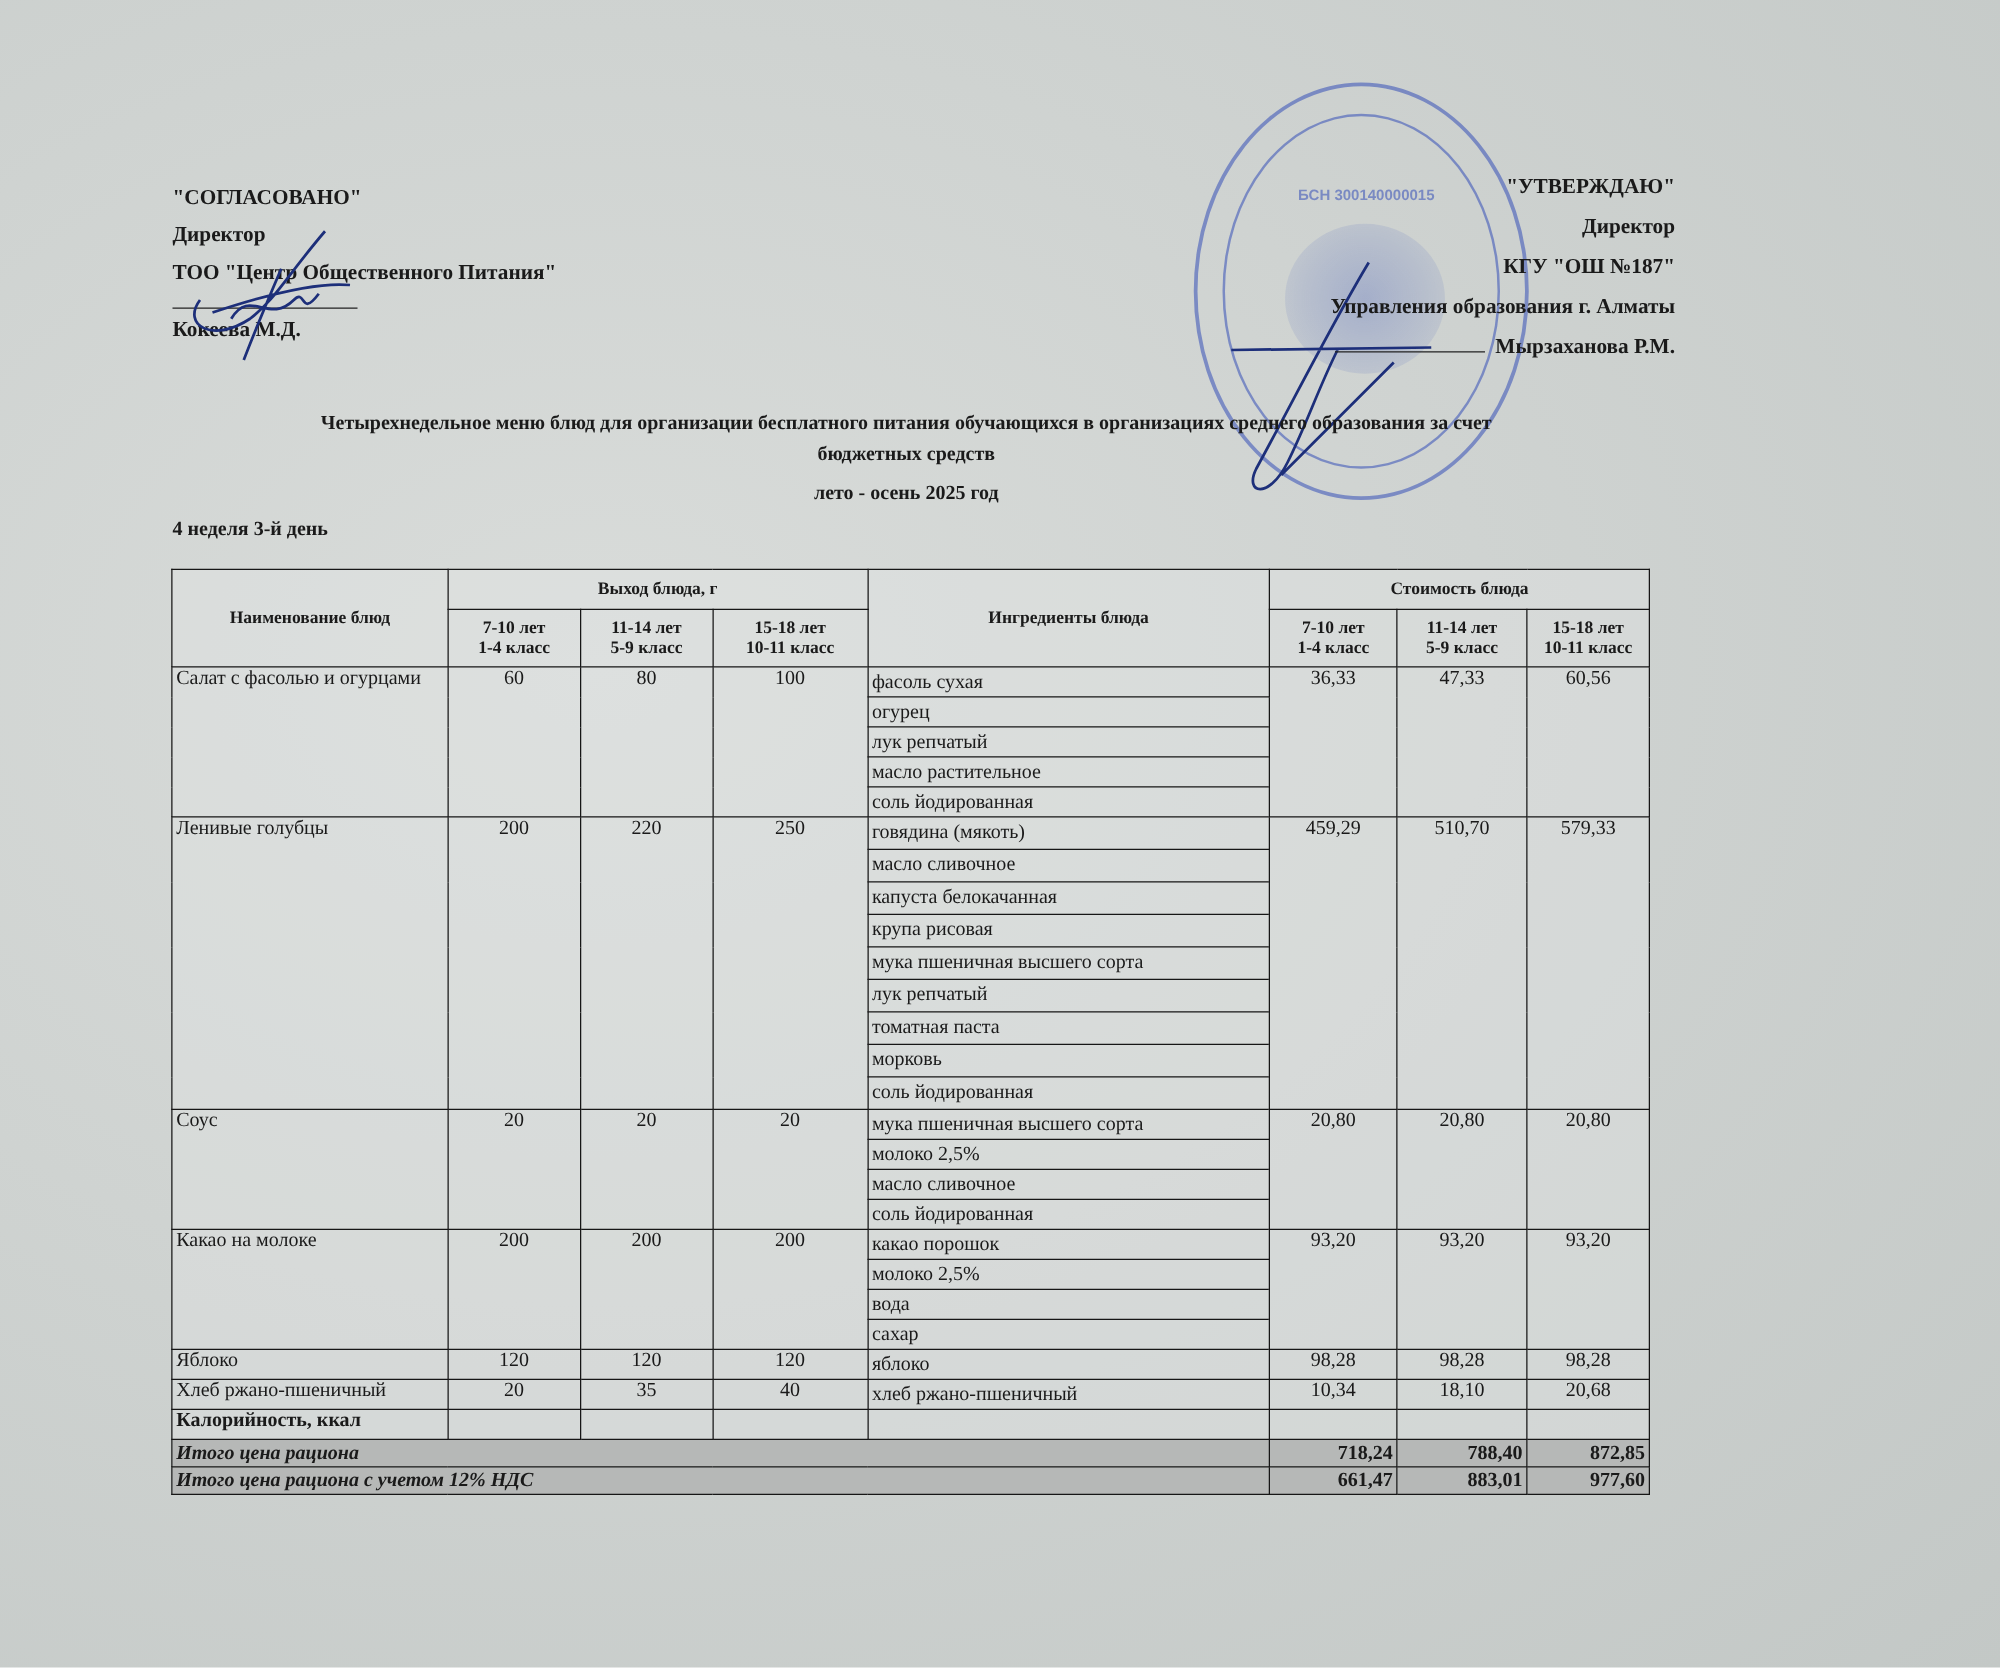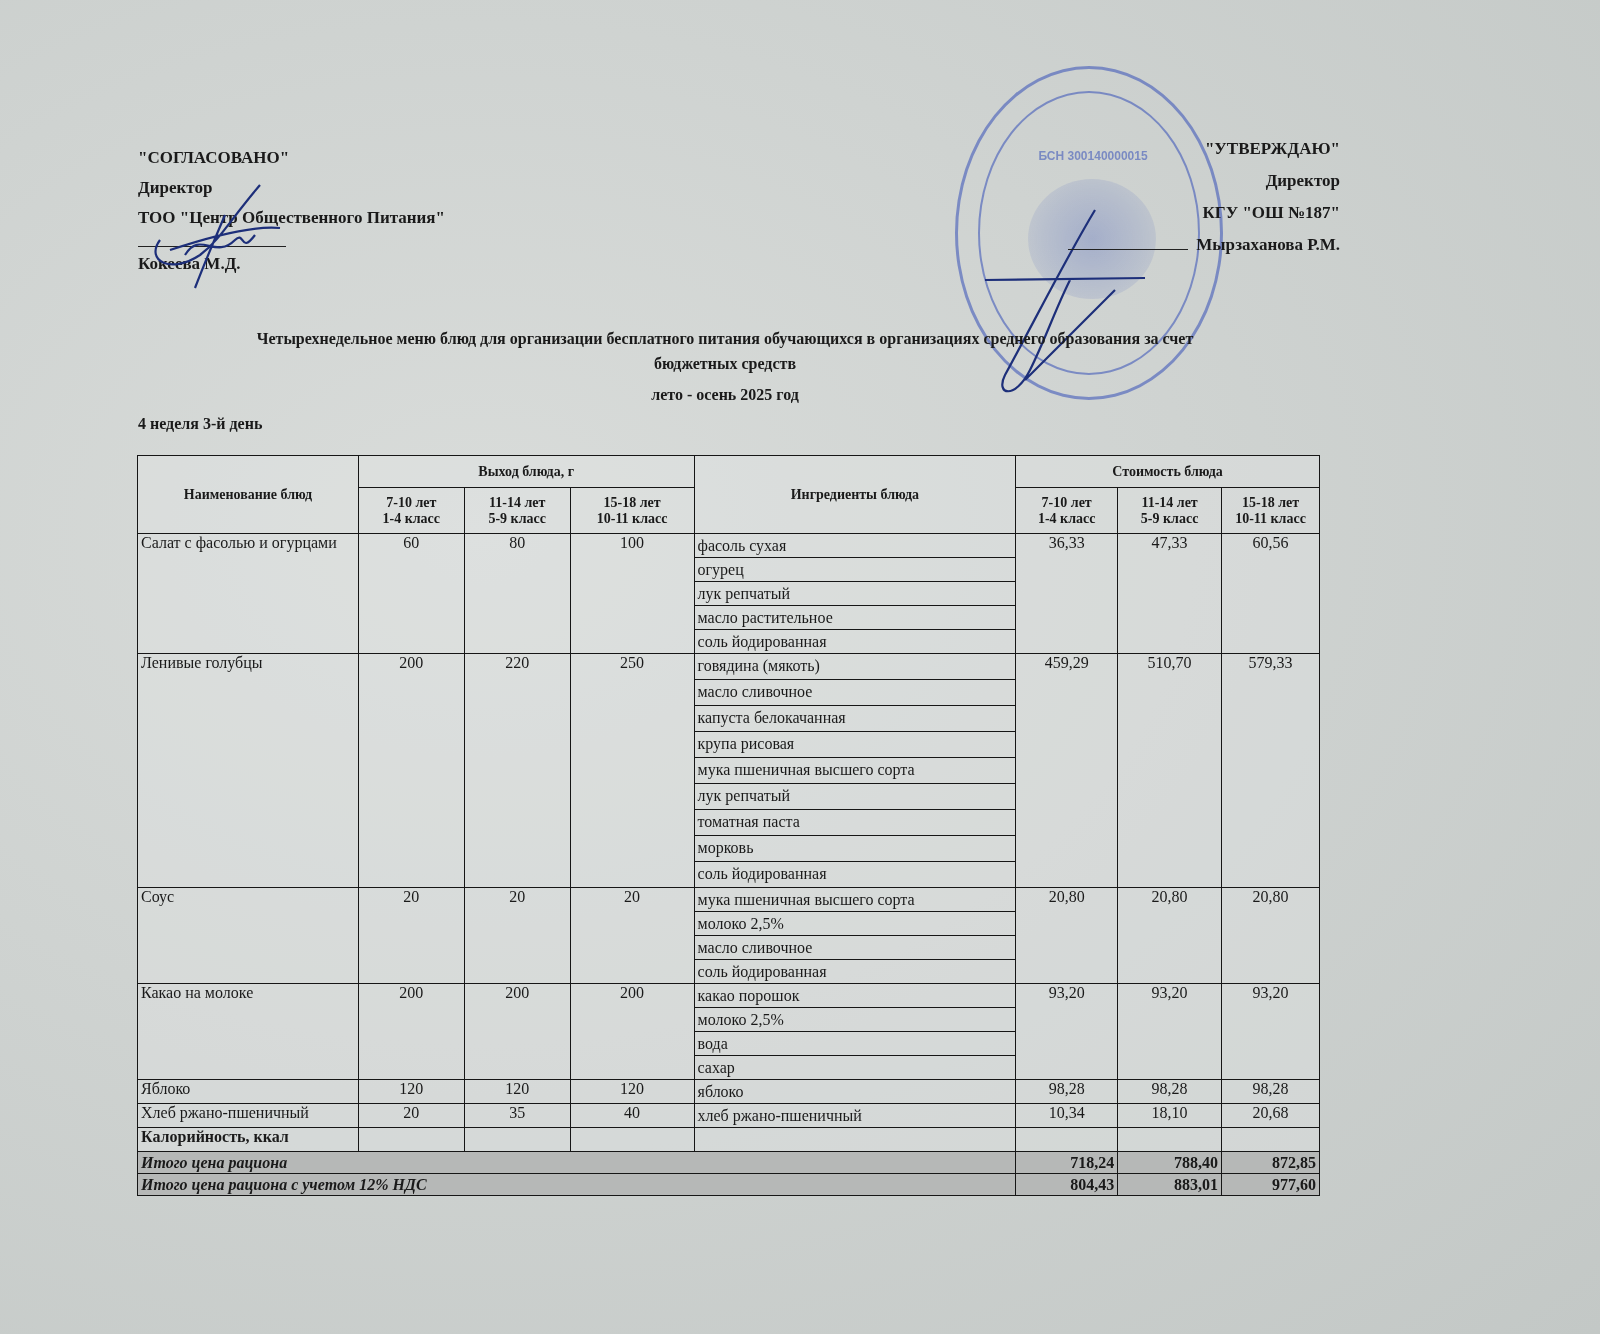--- a/index.html
+++ b/index.html
@@ -82,20 +82,21 @@
   </div>
 
   <svg class="signature" style="left:975px;top:200px;" width="190" height="200" viewBox="0 0 190 200">
     <path d="M120 10 C 90 60, 60 120, 30 175 C 20 195, 40 200, 55 170 C 70 140, 80 110, 95 80 M 10 80 L 170 78 M 50 180 C 80 150, 100 130, 140 90"></path>
   </svg>
 
   <div class="approved-right">
     <div>"УТВЕРЖДАЮ"</div>
     <div>Директор</div>
     <div>КГУ  "ОШ №187"</div>
+    <div>Управления образования г. Алматы</div>
     <div><span class="sign-line"></span><span>Мырзаханова Р.М.</span></div>
   </div>
 
   <div class="title" style="top:330px;">Четырехнедельное меню блюд для организации бесплатного питания обучающихся в организациях среднего образования за счет</div>
   <div class="title" style="top:355px;">бюджетных средств</div>
   <div class="title" style="top:386px;">лето - осень 2025 год</div>
   <div class="subtitle-week">4 неделя 3-й день</div>
 
   <table class="menu">
     <colgroup>
@@ -270,19 +271,19 @@
           <td></td>
       </tr>
       <tr class="totals">
         <td colspan="5">Итого цена рациона</td>
         <td class="val">718,24</td>
         <td class="val">788,40</td>
         <td class="val">872,85</td>
       </tr>
       <tr class="totals">
         <td colspan="5">Итого цена рациона с учетом 12% НДС</td>
-        <td class="val">804,43</td>
+        <td class="val">661,47</td>
         <td class="val">883,01</td>
         <td class="val">977,60</td>
       </tr>
     </tbody>
   </table>
 </div>
 
 </body></html>

